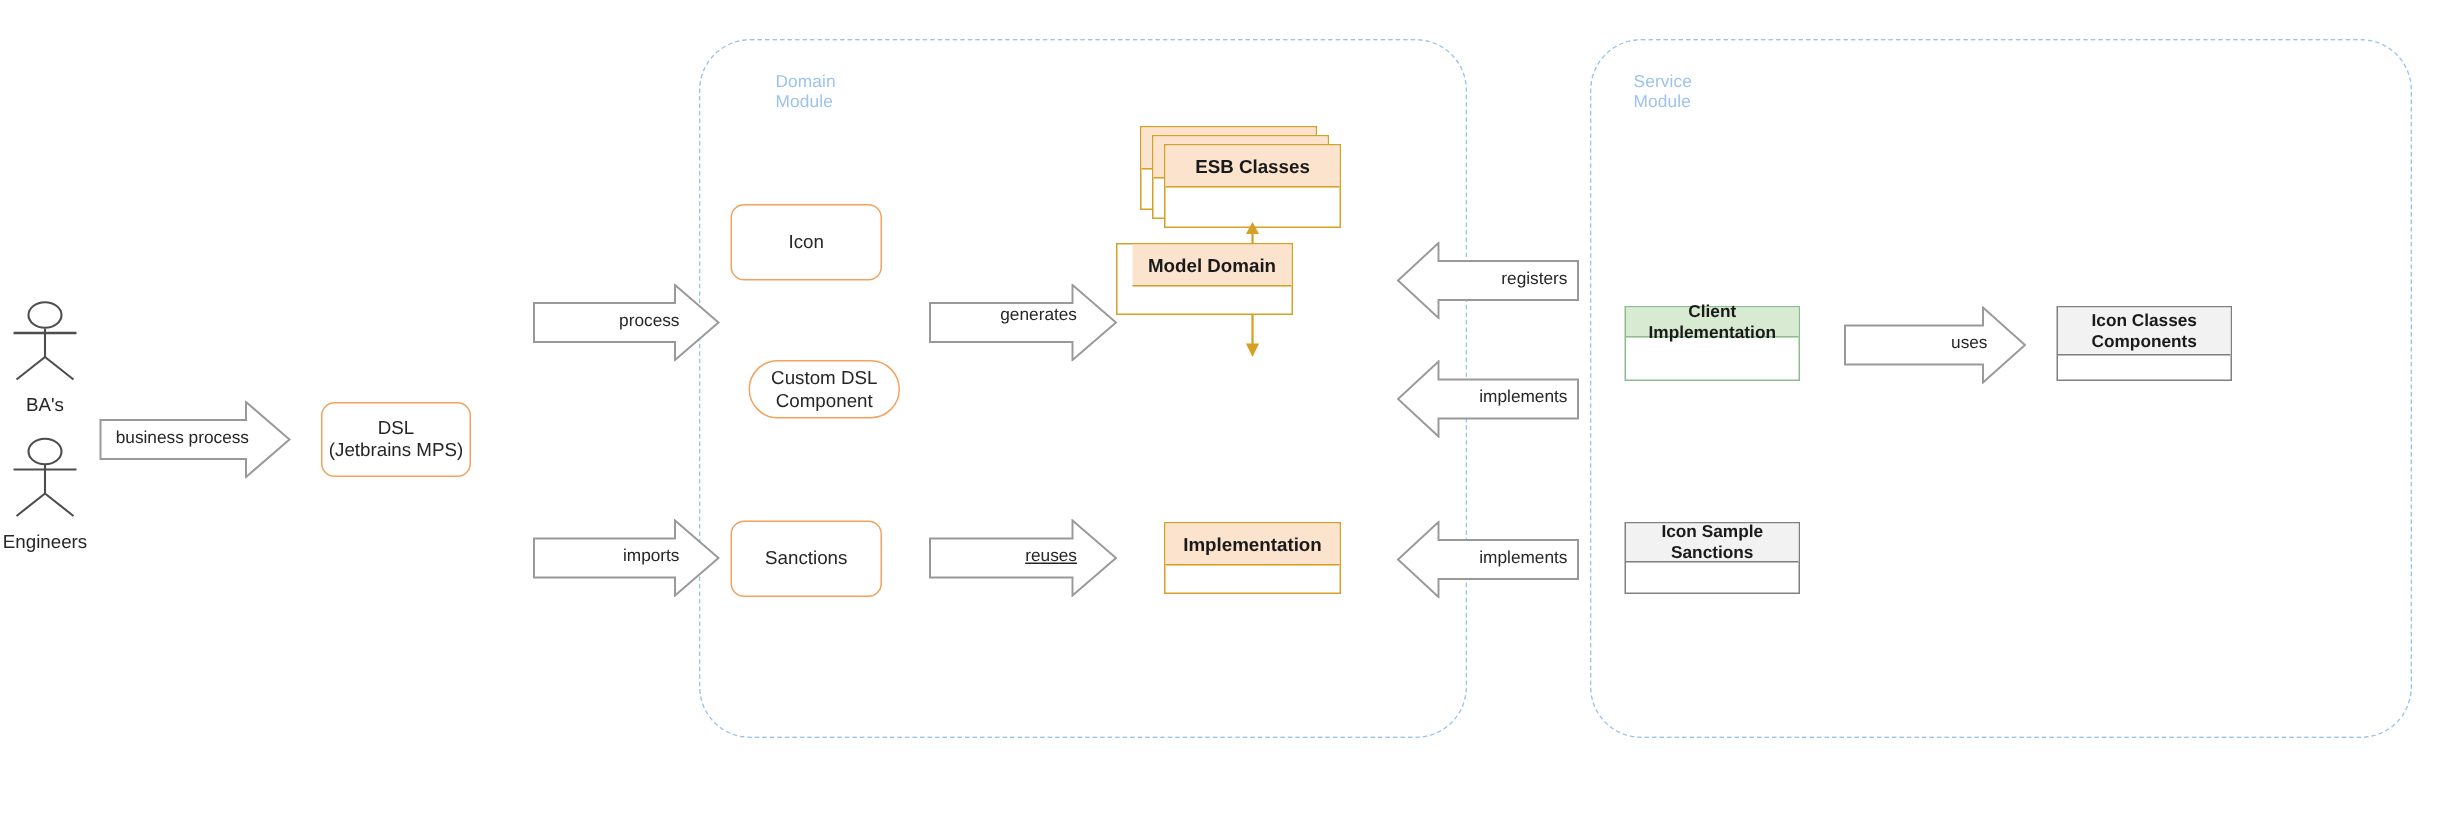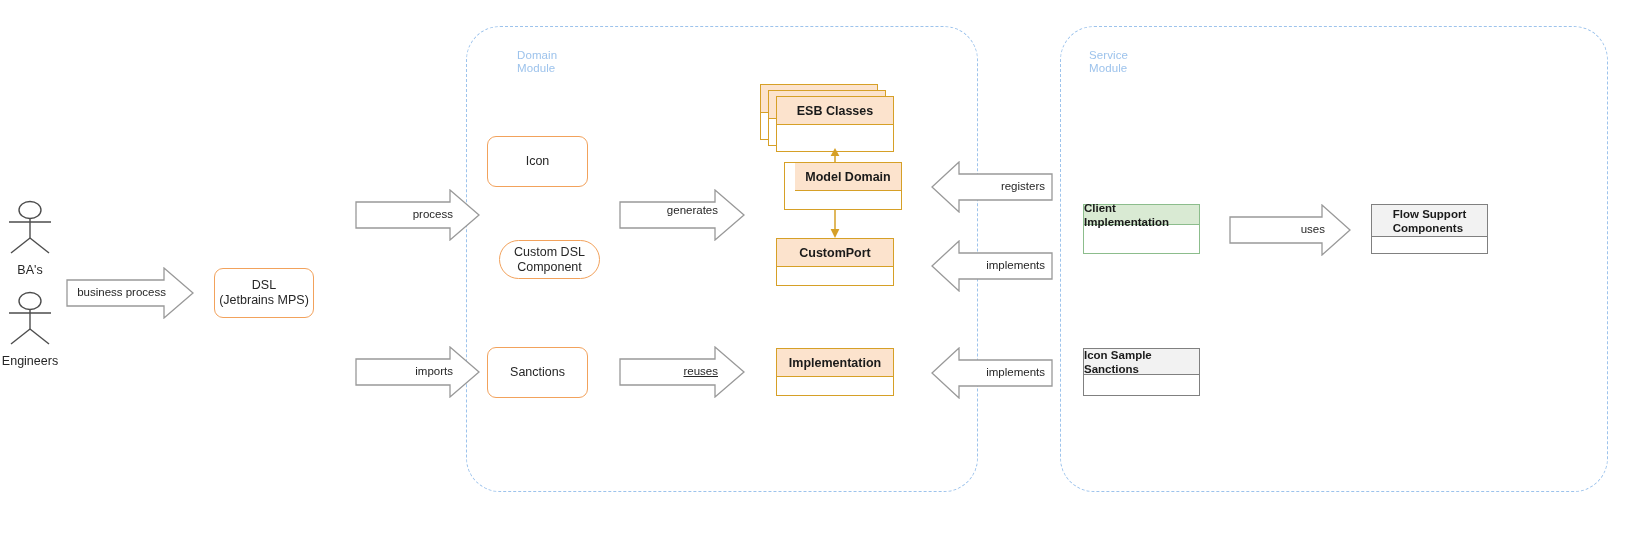--- a/index.html
+++ b/index.html
@@ -60,20 +60,21 @@
     box-sizing: border-box;
     background: #ffffff;
     display: flex;
     flex-direction: column;
   }
   .uml .uml-head {
     box-sizing: border-box;
     display: flex;
     align-items: center;
     justify-content: center;
+    text-align: center;
     font-weight: bold;
     font-size: 12.5px;
     line-height: 14px;
     color: #1a1a1a;
     white-space: pre-line;
   }
   .uml .uml-body { flex: 1 1 auto; box-sizing: border-box; }
 
   
   .uml.orange { border: 1.4px solid #d6a027; }
@@ -200,34 +201,30 @@
   <div class="uml orange" style="left:776px; top:96px; width:118px; height:56px;">
     <div class="uml-head" style="height:28px;">ESB Classes</div>
     <div class="uml-body"></div>
   </div>
 
   <svg class="abs" style="left:828px; top:148px;" width="14" height="20" viewBox="0 0 14 20">
     <line x1="7" y1="20" x2="7" y2="6" stroke="#d6a027" stroke-width="1.5"></line>
     <polygon points="7,0 2.6,8 11.4,8" fill="#d6a027"></polygon>
   </svg>
 
-  <div class="uml orange" style="left:784px; top:162px; width:118px; height:48px;padding-left:10px;">
+  <div class="uml orange" style="left:744px; top:162px; width:118px; height:48px;padding-left:10px;">
     <div class="uml-head" style="height:28px;">Model Domain</div>
     <div class="uml-body"></div>
   </div>
 
   <svg class="abs" style="left:828px; top:210px;" width="14" height="28" viewBox="0 0 14 28">
     <line x1="7" y1="0" x2="7" y2="21" stroke="#d6a027" stroke-width="1.5"></line>
     <polygon points="7,28 2.6,19 11.4,19" fill="#d6a027"></polygon>
   </svg>
 
-  <div class="uml orange" style="left:776px; top:238px; width:118px; height:48px;">
-    <div class="uml-head" style="height:28px;">CustomPort</div>
-    <div class="uml-body"></div>
-  </div>
 
   <div class="uml orange" style="left:776px; top:348px; width:118px; height:48px;">
     <div class="uml-head" style="height:28px;">Implementation</div>
     <div class="uml-body"></div>
   </div>
 
   <div class="arrow-wrap" style="left:931px; top:161px;">
     <svg width="122" height="52" viewBox="0 0 122 52">
       <polygon points="121,13 28,13 28,1 1,26 28,51 28,39 121,39" fill="#ffffff" stroke="#999999" stroke-width="1.3"></polygon>
     </svg>
@@ -259,18 +256,18 @@
   </div>
 
   <div class="arrow-wrap" style="left:1229px; top:204px;">
     <svg width="122" height="52" viewBox="0 0 122 52">
       <polygon points="1,13 93,13 93,1 121,26 93,51 93,39 1,39" fill="#ffffff" stroke="#999999" stroke-width="1.3"></polygon>
     </svg>
   </div>
   <div class="arrow-label" style="left:1229px; top:223px; width:96px;">uses</div>
 
   <div class="uml grey" style="left:1371px; top:204px; width:117px; height:50px;">
-    <div class="uml-head" style="height:32px; font-size:11.5px;">Flow Support
+    <div class="uml-head" style="height:32px; font-size:11.5px;">Icon Classes
 Components</div>
     <div class="uml-body"></div>
   </div>
 
 </div>
 
 </body></html>

